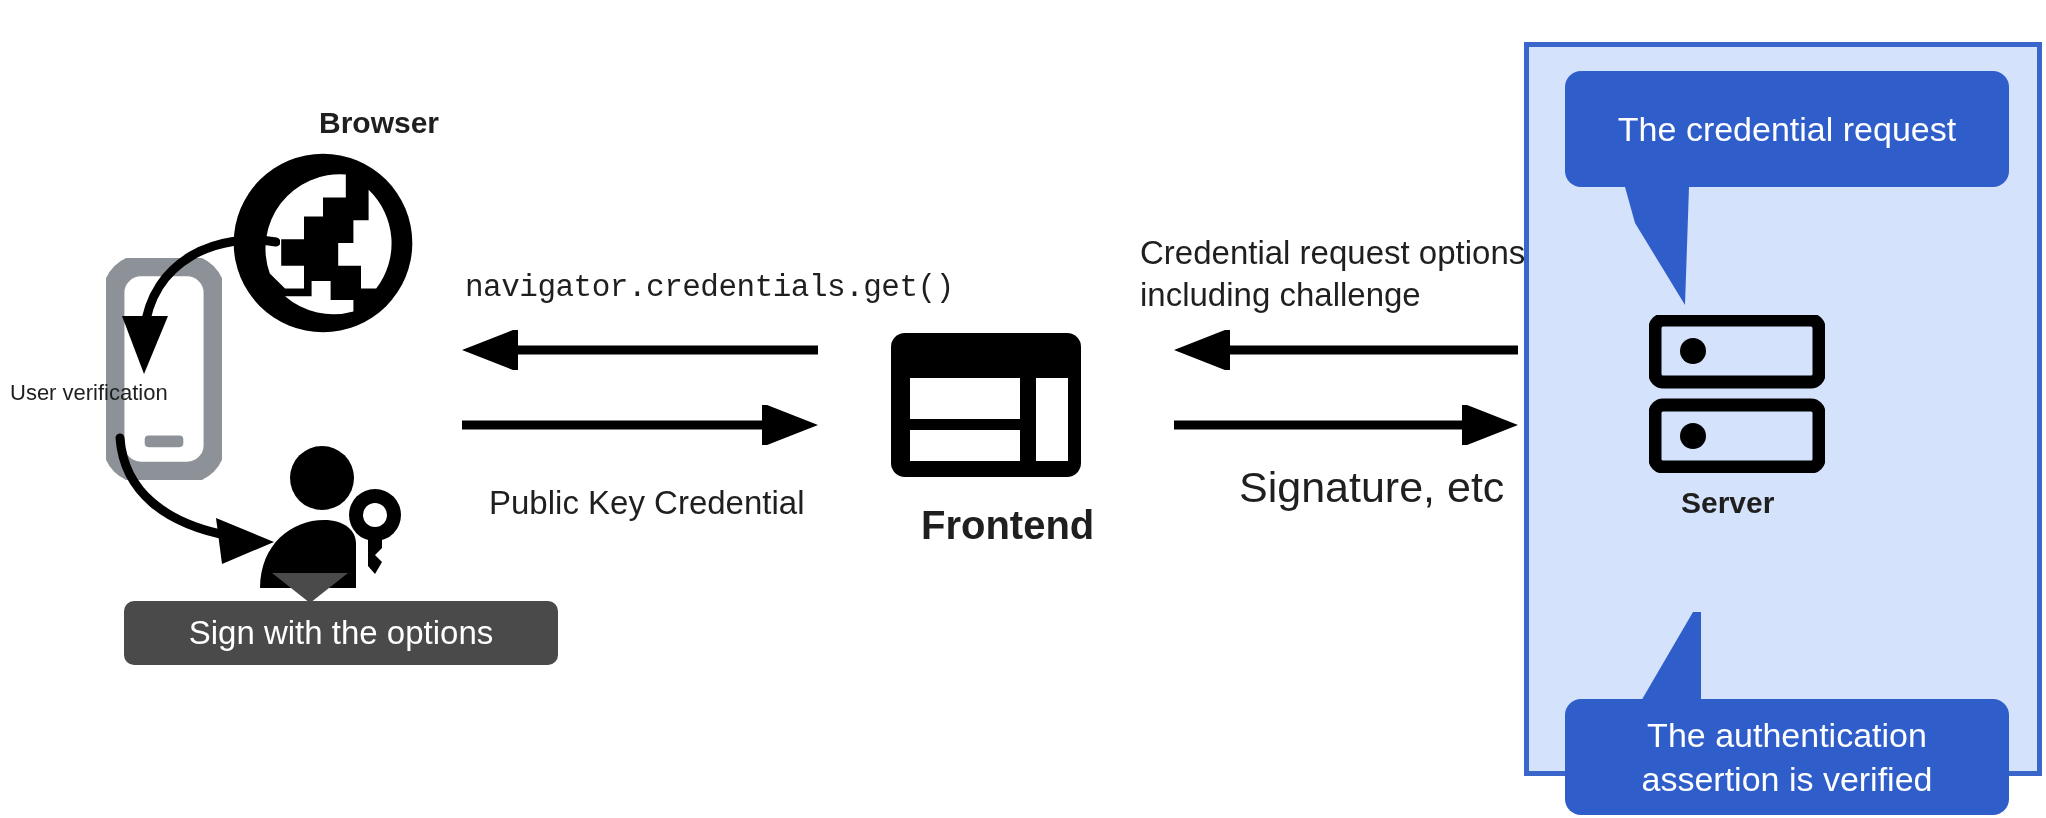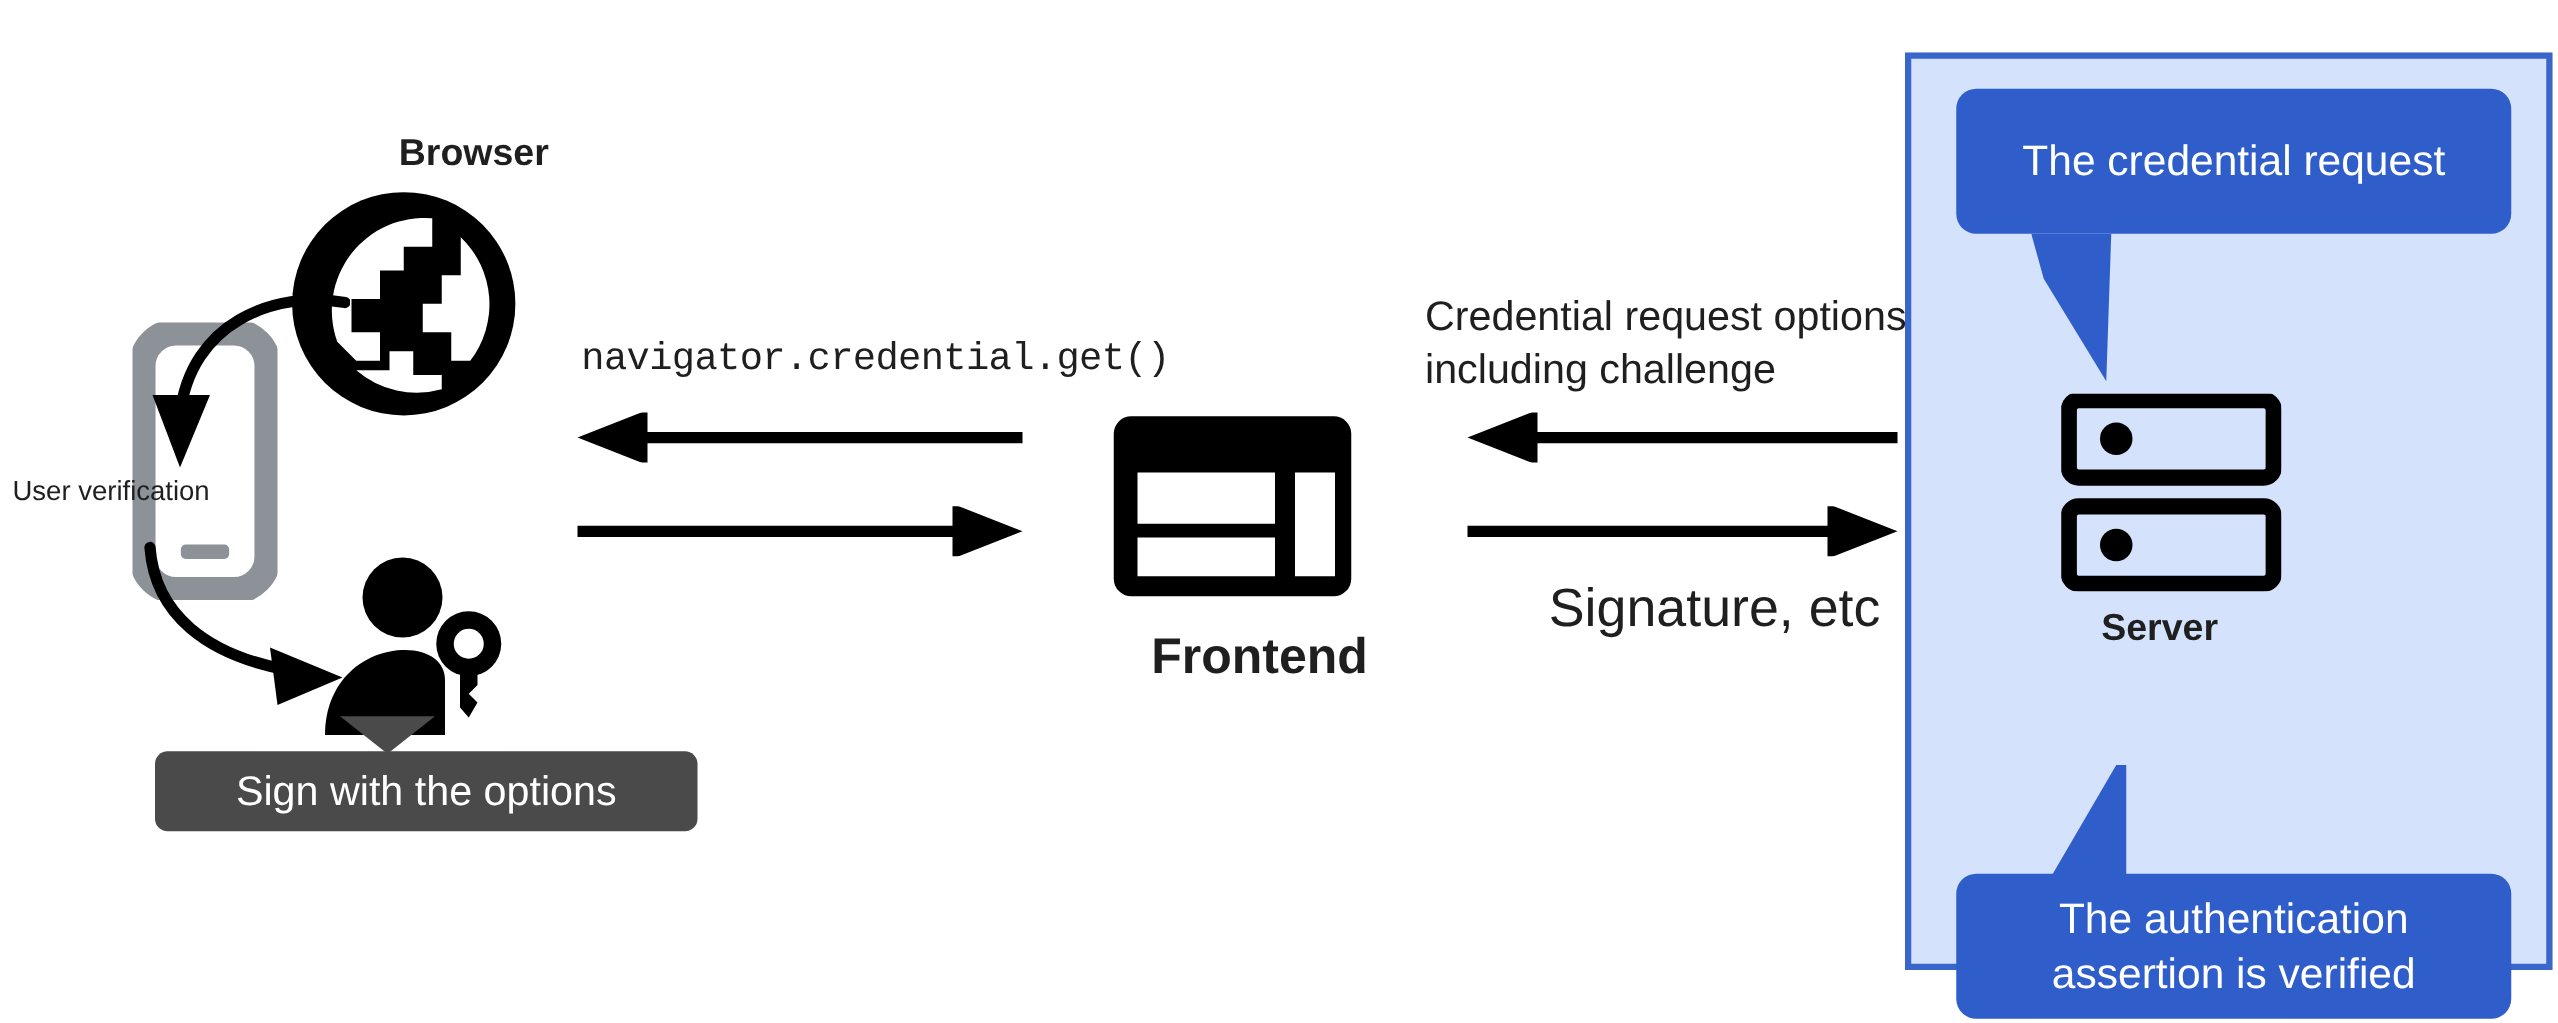--- a/index.html
+++ b/index.html
@@ -126,36 +126,37 @@
       <circle cx="131" cy="77" r="26" fill="#000"></circle>
       <circle cx="131" cy="77" r="12" fill="#fff"></circle>
       <path d="M124 99 L138 99 L138 110 L131 117 L138 124 L131 136 L124 128 Z" fill="#000"></path>
     </svg>
   </div>
 
   <div class="tooltip-dark-tail" style="left:272px; top:573px; transform: rotate(180deg);"></div>
 
   <div class="tooltip-dark" style="left:124px; top:601px; width:434px; height:64px;">Sign with the options</div>
 
-  <div class="lbl mono" style="left:465px; top:268px; font-size:31px;">navigator.credential.get()</div>
+  <div class="lbl mono" style="left:465px; top:268px; font-size:31px;">navigator.credentials.get()</div>
 
   <div class="icon" style="left:460px; top:330px; width:360px; height:40px;">
     <svg viewBox="0 0 360 40" width="360" height="40">
       <line x1="50" y1="20" x2="358" y2="20" stroke="#000" stroke-width="9"></line>
       <polygon points="2,20 58,-2 58,42" fill="#000"></polygon>
     </svg>
   </div>
 
   <div class="icon" style="left:460px; top:405px; width:360px; height:40px;">
     <svg viewBox="0 0 360 40" width="360" height="40">
       <line x1="2" y1="20" x2="310" y2="20" stroke="#000" stroke-width="9"></line>
       <polygon points="358,20 302,-2 302,42" fill="#000"></polygon>
     </svg>
   </div>
 
+  <div class="lbl" style="left:489px; top:482px; font-size:33px;">Public Key Credential</div>
 
   <div class="icon" style="left:888px; top:330px; width:196px; height:150px;">
     <svg viewBox="0 0 196 150" width="196" height="150">
       <rect x="3" y="3" width="190" height="144" rx="14" ry="14" fill="#000"></rect>
       <rect x="22" y="48" width="110" height="41" fill="#fff"></rect>
       <rect x="22" y="100" width="110" height="31" fill="#fff"></rect>
       <rect x="148" y="48" width="32" height="83" fill="#fff"></rect>
     </svg>
   </div>
 

